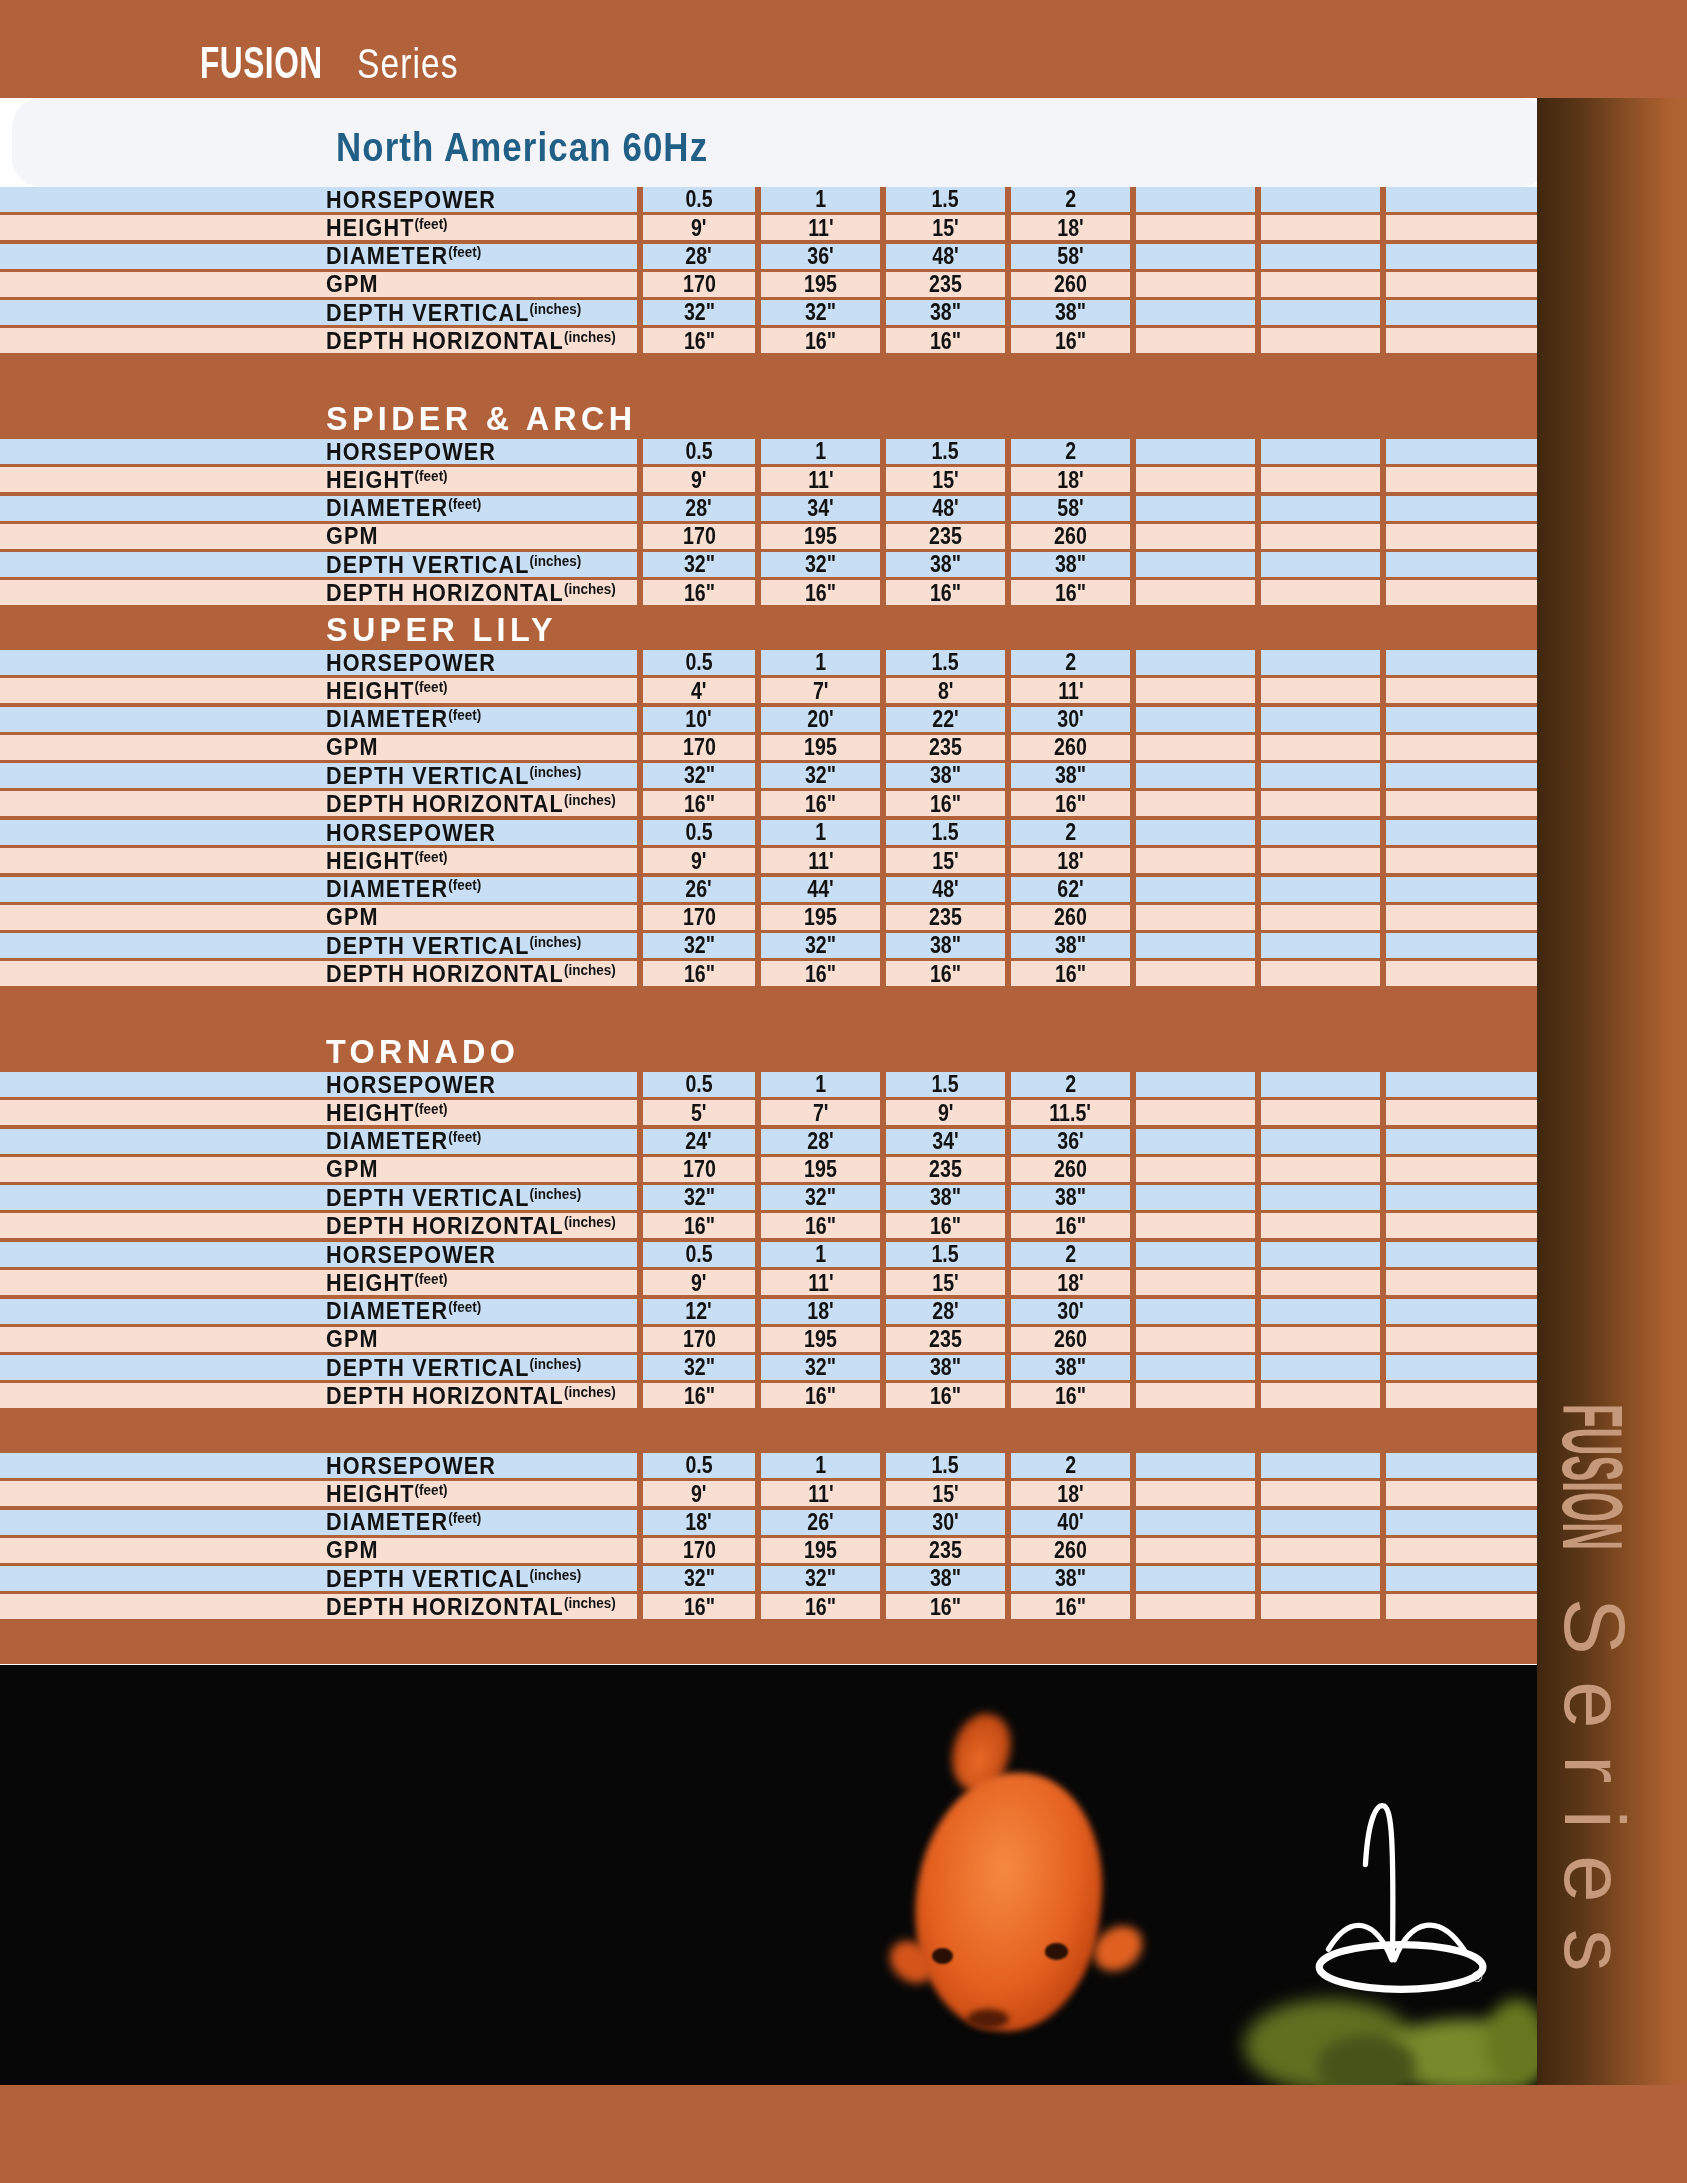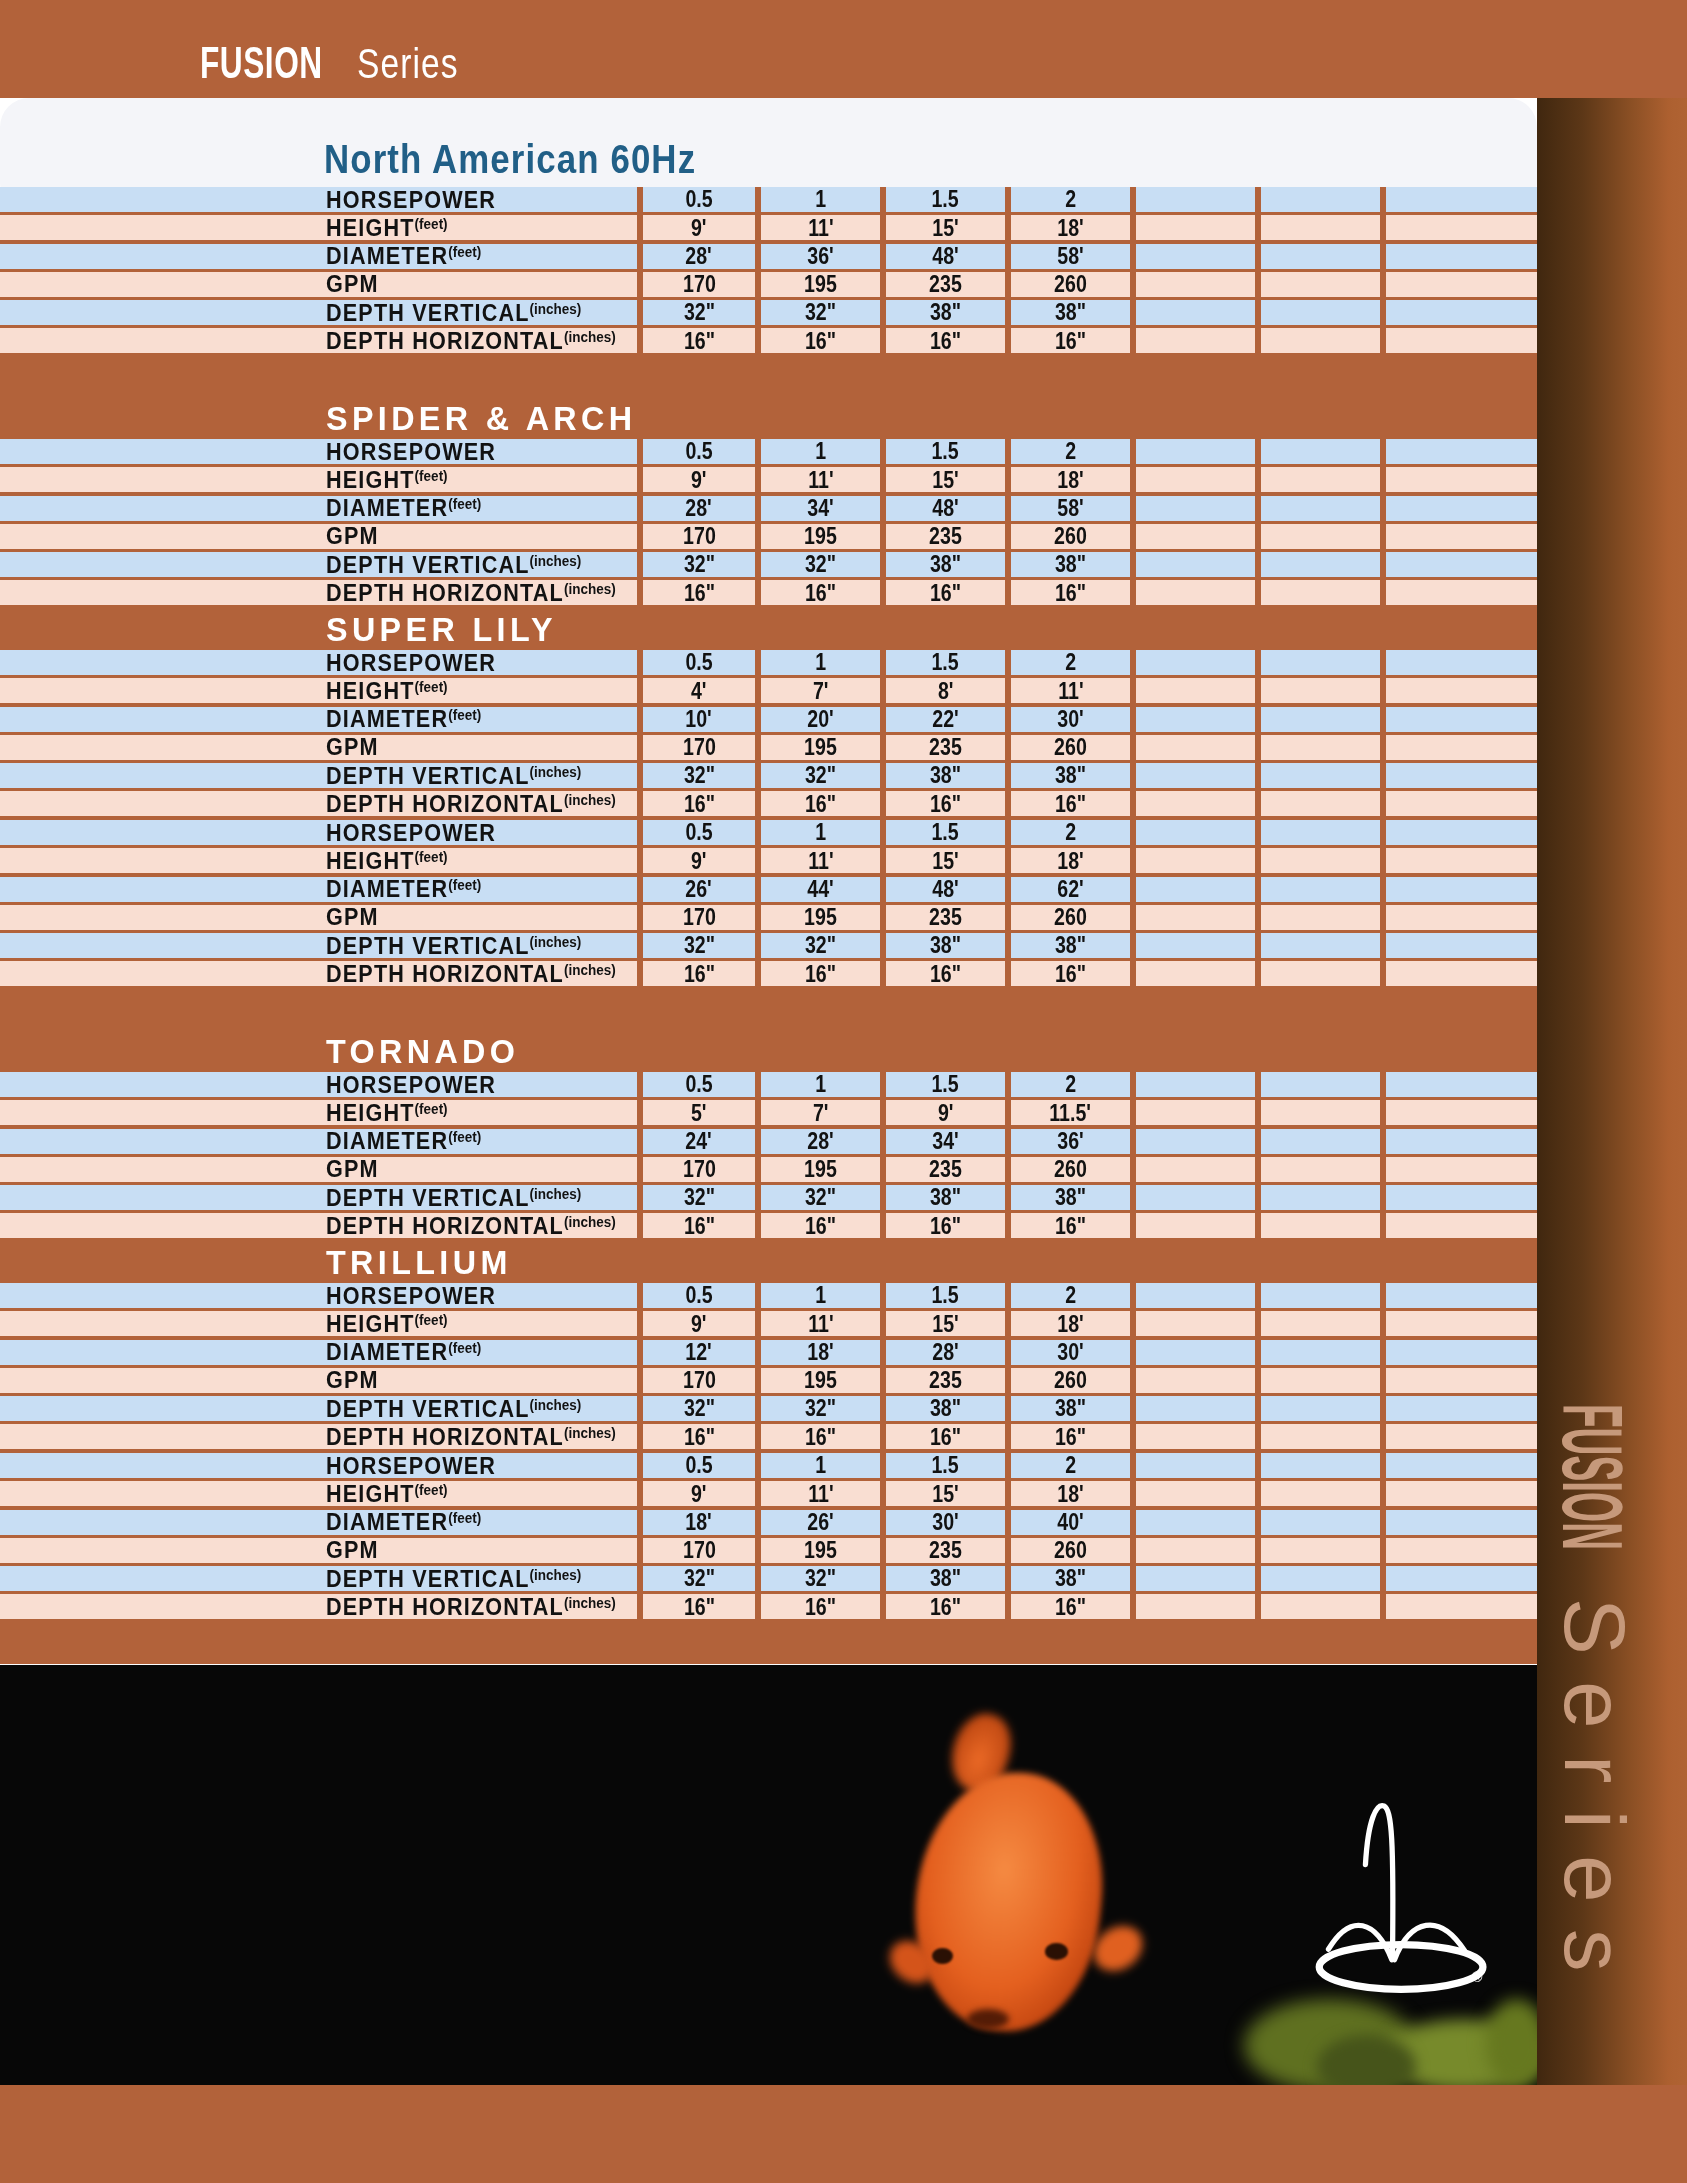--- a/index.html
+++ b/index.html
@@ -16,21 +16,21 @@
   .top-band{position:absolute;left:0;top:0;width:1687px;height:98px;background:var(--orange);}
   .brand-bold{
     position:absolute;left:200px;top:38px;color:#fff;font-size:44px;font-weight:bold;
     display:inline-block;transform:scaleX(0.72);transform-origin:left center;letter-spacing:0.7px;white-space:nowrap;
   }
   .brand-light{
     position:absolute;left:357px;top:40px;color:#fff;font-size:42px;font-weight:normal;
     display:inline-block;transform:scaleX(0.8);transform-origin:left center;letter-spacing:1.3px;white-space:nowrap;
   }
   
-  .subtitle-band{position:absolute;left:0;top:98px;width:1537px;height:114px;background:var(--subtitleBg);display:flex;align-items:center;border-radius:29px;}
+  .subtitle-band{position:absolute;left:12px;top:98px;width:1537px;height:89px;background:var(--subtitleBg);display:flex;align-items:center;border-radius:29px;}
   .subtitle-band span{
     margin-left:324px;margin-top:9.3px;color:var(--teal);font-size:41px;font-weight:bold;
     display:inline-block;transform:scaleX(0.85);transform-origin:left center;letter-spacing:1.3px;white-space:nowrap;
   }
   
   .tables{position:absolute;left:0;top:187px;width:1537px;}
   .section{height:211px;overflow:hidden;background:var(--orange);}
   .sec-header{height:41px;background:var(--orange);display:flex;align-items:center;}
   .sec-header span{
     margin-left:326px;color:#fff;font-size:34px;font-weight:bold;letter-spacing:4.6px;
@@ -895,23 +895,20 @@
           </div>
           <div class="cell val-cell">
             <span></span>
           </div>
           <div class="cell val-cell">
             <span></span>
           </div>
         </div>
       </div>
       <div class="section">
-        <div class="sec-header">
-          <span>TRILLIUM</span>
-        </div>
         <div class="row blue">
           <div class="cell label-cell">
             <span class="lbl">HORSEPOWER</span>
           </div>
           <div class="cell val-cell">
             <span>0.5</span>
           </div>
           <div class="cell val-cell">
             <span>1</span>
           </div>

